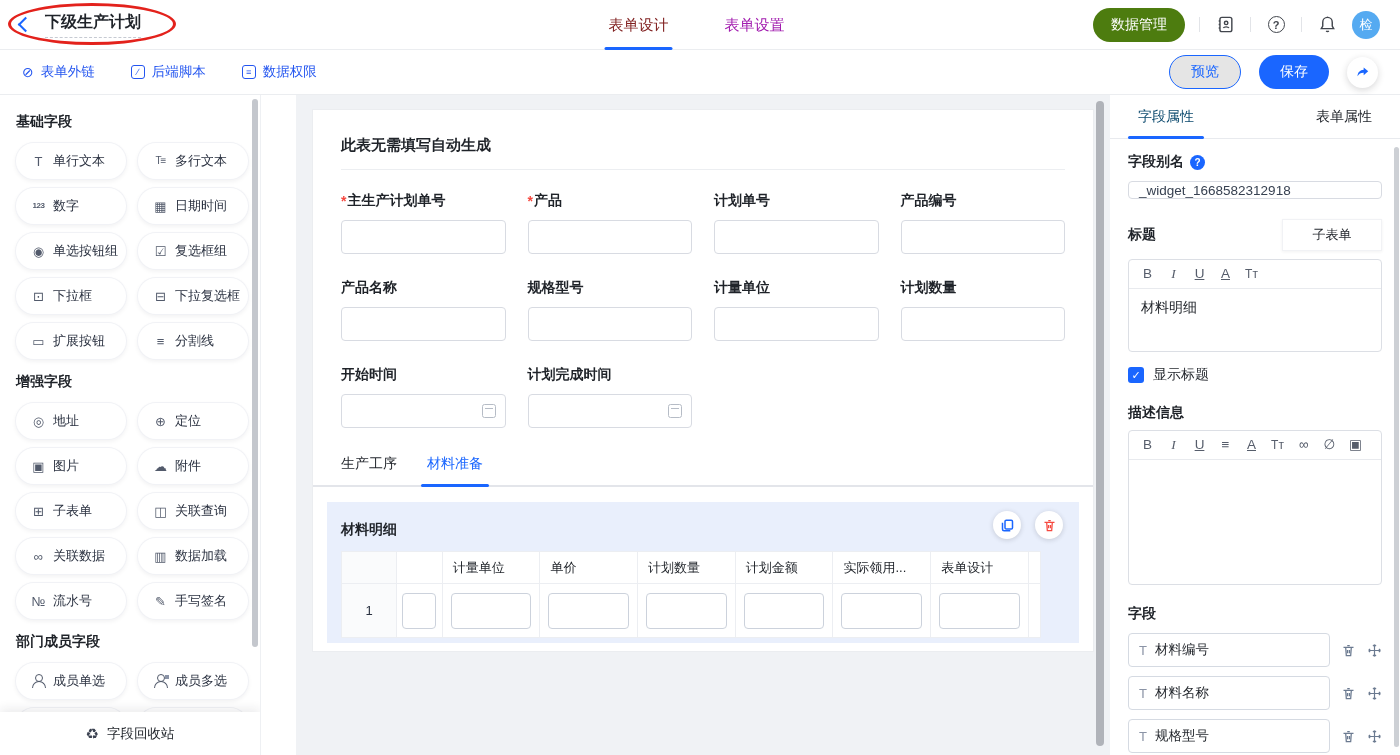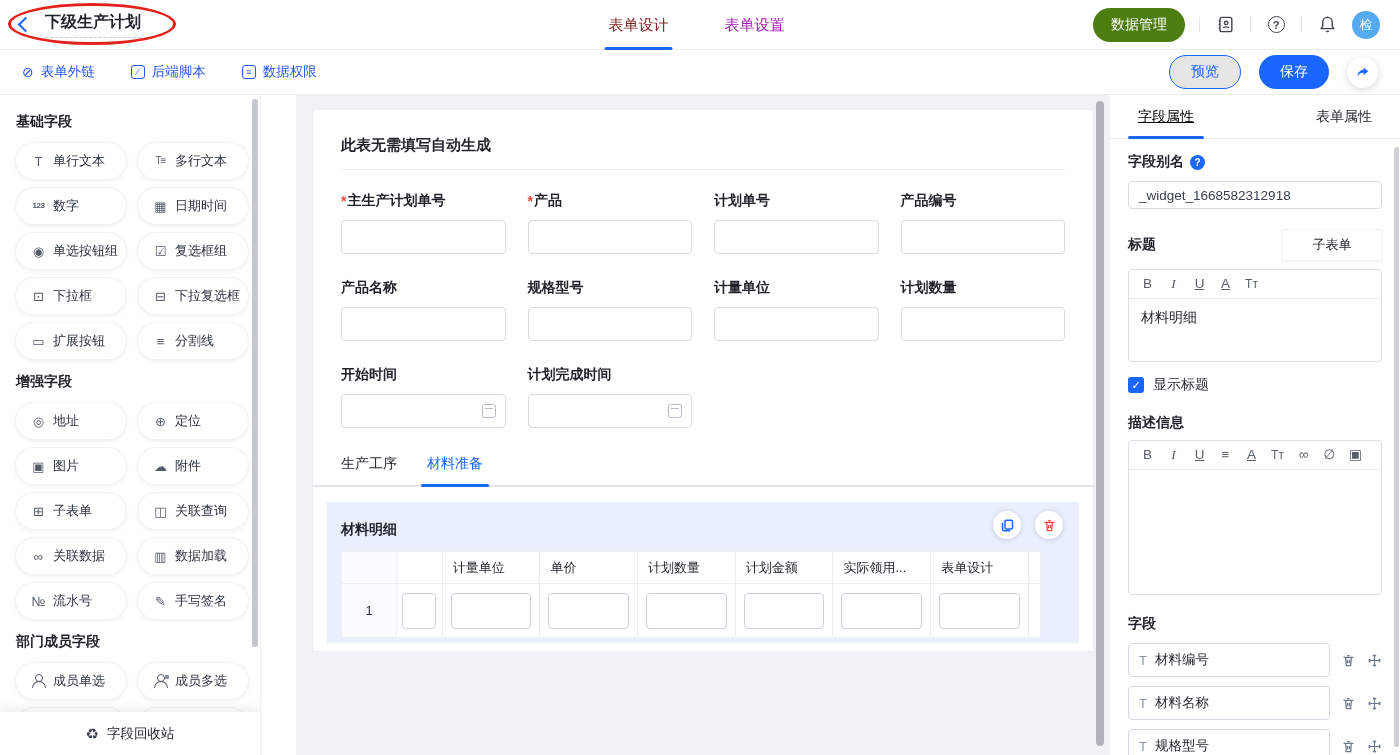--- a/index.html
+++ b/index.html
@@ -86,25 +86,25 @@
   .cell-input.narrow { width:34px; margin:0 0 0 5px; }
 
   
   .main-scrollbar { position:absolute; left:1096px; top:6px; width:8px; height:645px; background:#b0b3b9; border-radius:4px; }
   .panel-scrollbar { position:absolute; right:1px; top:52px; width:5px; height:600px; background:#cdd0d5; border-radius:3px; }
 
   
   .panel { width:290px; flex:none; background:#fff; padding:0 18px; position:relative; overflow:hidden; }
   .panel-tabs { display:flex; justify-content:space-between; padding:0 28px; height:44px; align-items:center; border-bottom:1px solid #e8eaee; margin:0 -18px; }
   .p-tab { font-size:14px; height:44px; display:flex; align-items:center; cursor:pointer; position:relative; }
-  .p-tab.active { color:#000000;text-decoration:underline; }
+  .p-tab.active { color:#0c4a6e; }
   .p-tab.active::after { content:""; position:absolute; left:-10px; right:-10px; bottom:0; height:3px; background:#1a66ff; border-radius:2px; }
   .prop-label { font-weight:700; font-size:14px; display:flex; align-items:center; margin-top:14px; }
   .help-icon { width:15px; height:15px; border-radius:50%; background:#1a66ff; color:#fff; font-size:10px; display:flex; align-items:center; justify-content:center; margin-left:6px; cursor:pointer; }
-  .alias-input { margin-top:10px; height:28px; border:1px solid #d8dbe2; border-radius:4px; font-size:13.5px; color:#374151; padding:0 10px; display:flex; align-items:center; cursor:text; overflow:hidden; white-space:nowrap; }
+  .alias-input { margin-top:10px; height:18px; border:1px solid #d8dbe2; border-radius:4px; font-size:13.5px; color:#374151; padding:0 10px; display:flex; align-items:center; cursor:text; overflow:hidden; white-space:nowrap; }
   .title-row { display:flex; justify-content:space-between; align-items:center; margin-top:20px; }
   .type-chip { background:#fff; border:1px solid #f1f2f5; box-shadow:0 1px 3px rgba(31,35,41,.06); padding:6px 0; width:100px; text-align:center; font-size:13px; }
   .editor { border:1px solid #dcdfe5; border-radius:4px; margin-top:8px; overflow:hidden; }
   .editor-toolbar { display:flex; gap:13px; padding:6px 12px; border-bottom:1px solid #e8eaee; align-items:center; }
   .et-btn { min-width:13px; text-align:center; color:#565d6b; font-size:13.5px; cursor:pointer; line-height:1.2; }
   .et-btn[data-name="italic-icon"] { font-style:italic; font-family:"Liberation Serif",serif; }
   .et-btn[data-name="underline-icon"], .et-btn[data-name="font-color-icon"] { text-decoration:underline; }
   .et-btn[data-name="font-size-icon"] { font-size:12px; }
   .editor-content { padding:10px 12px; font-size:14px; cursor:text; }
   .editor-content.title-c { height:62px; }

